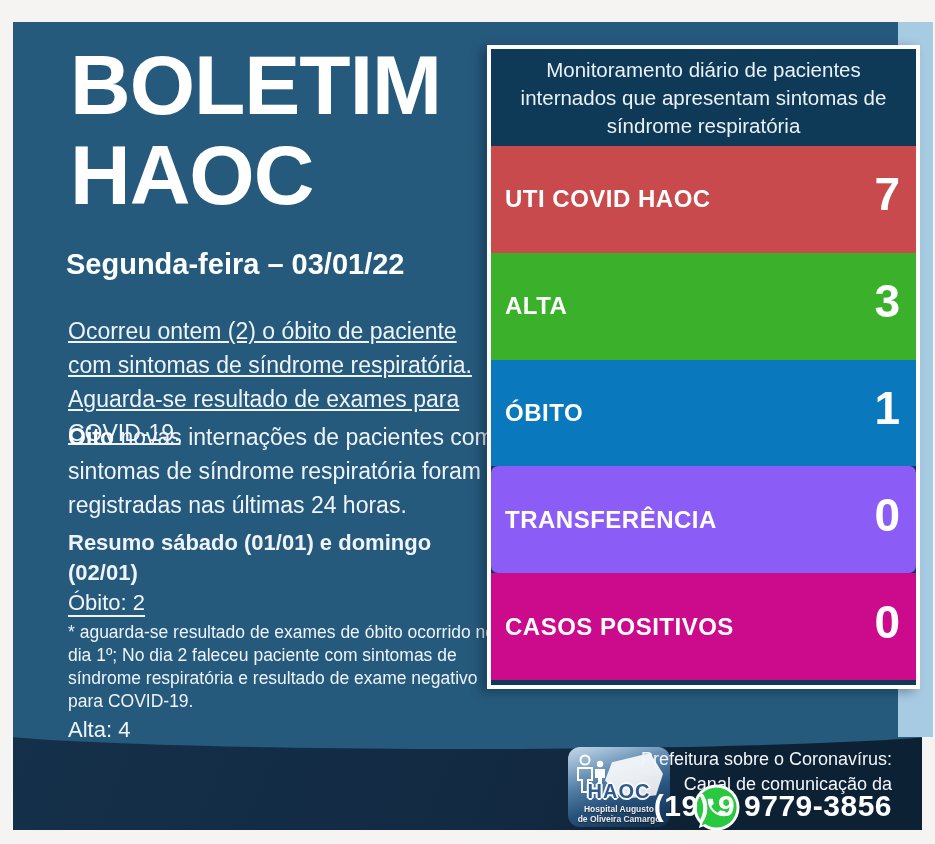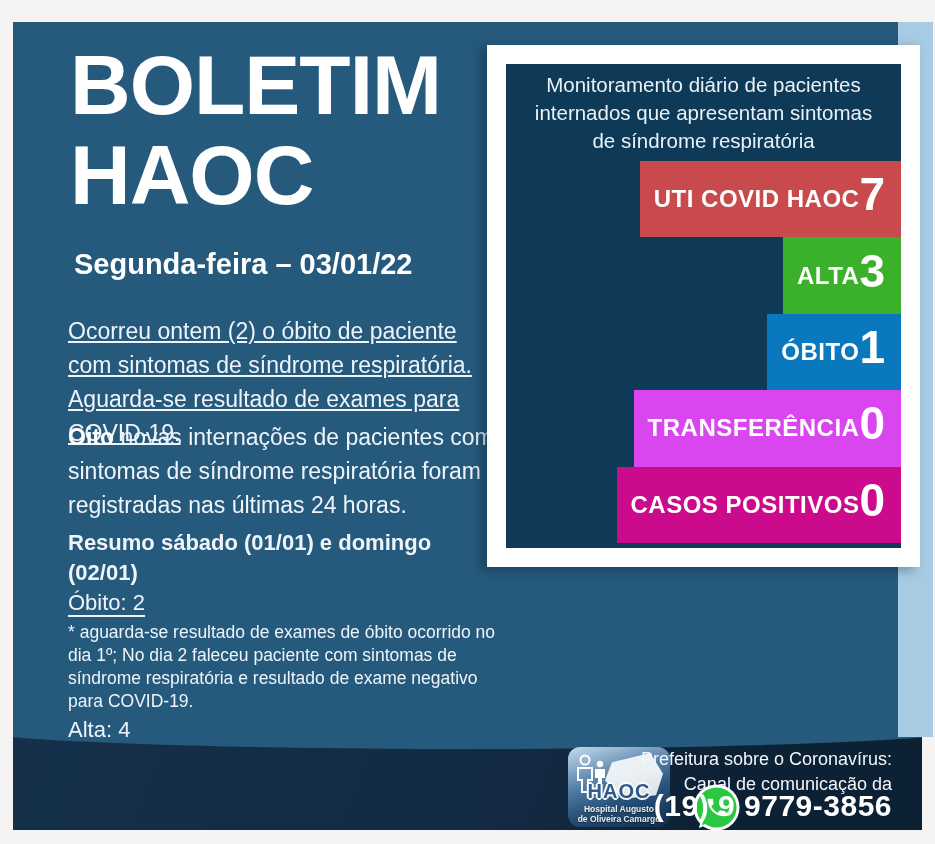--- a/index.html
+++ b/index.html
@@ -6,35 +6,35 @@
   body{width:935px;height:844px;background:#f5f4f2;font-family:"Liberation Sans","DejaVu Sans",sans-serif;}
   .stage{position:relative;width:935px;height:844px;overflow:hidden;background:#f5f4f2;}
 
   
   .bg-steel{position:absolute;left:13px;top:22px;width:885px;height:718px;background:#265a7d;}
   .accent-strip{position:absolute;left:898px;top:22px;width:35px;height:715px;background:#a7cbe2;}
 
   
   .left-col{position:absolute;left:66px;top:0;width:436px;color:#f3f7fa;}
   .title{position:absolute;left:4px;top:40px;margin:0;font-size:84px;line-height:90px;font-weight:bold;color:#ffffff;letter-spacing:-1px;white-space:nowrap;}
-  .date{position:absolute;left:8px;top:248px;font-size:29px;font-weight:bold;color:#fdfefe;white-space:nowrap;}
+  .date{position:absolute;left:0;top:248px;font-size:29px;font-weight:bold;color:#fdfefe;white-space:nowrap;}
   .body-p{position:absolute;left:2px;margin:0;width:434px;font-size:23px;line-height:34px;color:#eef4f9;}
   .p1{top:314px;text-decoration:underline;}
   .p2{top:420px;}
   .body-p b{color:#ffffff;margin-top:7px;}
   .summary{position:absolute;left:2px;top:528px;width:438px;color:#eef4f9;}
   .s-title{font-size:22px;font-weight:bold;line-height:30px;}
   .s-item{font-size:22px;line-height:30px;text-decoration:underline;text-underline-offset:5px;text-decoration-thickness:2px;}
   .s-note{font-size:17.5px;line-height:23px;margin:3px 0 2px 0;}
 
   
-  .panel{position:absolute;left:487px;top:45px;width:433px;height:522px;background:#ffffff;box-sizing:border-box;padding:19px;box-shadow:-6px 3px 10px rgba(8,20,35,0.35);}
+  .panel{position:absolute;left:487px;top:45px;width:433px;height:644px;background:#ffffff;box-sizing:border-box;padding:4px;box-shadow:-6px 3px 10px rgba(8,20,35,0.35);}
   .panel-inner{display:flex;flex-direction:column;width:100%;height:100%;background:#0e3a57;}
   .panel-header{height:97px;flex:0 0 97px;display:flex;align-items:center;justify-content:center;text-align:center;color:#eaf1f7;font-size:20.5px;line-height:28px;padding:0 24px;box-sizing:border-box;}
-  .rows{flex:1;display:flex;flex-direction:column;padding-bottom:5px;align-items:flex-end;}
+  .rows{flex:1;display:flex;flex-direction:column;padding-bottom:5px;}
   .stat-row{flex:1;display:flex;align-items:center;justify-content:space-between;padding:0 16px 0 14px;color:#ffffff;}
   .stat-row .lbl{font-size:24px;font-weight:bold;letter-spacing:0.5px;}
   .stat-row .val{font-size:46px;font-weight:bold;margin-top:-10px;}
 
   
   .footer{position:absolute;left:13px;top:737px;width:909px;height:93px;overflow:hidden;color:#ffffff;
           background:linear-gradient(112deg,#15304a 0%,#122941 58%,#0d2134 76%,#0d2134 100%);}
   .curve{position:absolute;left:-60px;top:-32px;width:1030px;height:44px;border-radius:50%;background:#265a7d;}
   .channel{position:absolute;right:30px;top:10px;text-align:right;font-size:18px;line-height:25px;color:#f2f6fa;}
   .phone{position:absolute;right:30px;top:52px;font-size:30px;font-weight:bold;color:#ffffff;letter-spacing:0.5px;}
@@ -86,21 +86,21 @@
           <span class="val">7</span>
         </div>
         <div class="stat-row" style="background: rgb(59, 176, 42);">
           <span class="lbl">ALTA</span>
           <span class="val">3</span>
         </div>
         <div class="stat-row" style="background: rgb(10, 120, 189);">
           <span class="lbl">ÓBITO</span>
           <span class="val">1</span>
         </div>
-        <div class="stat-row" style="background: #d946ef;">
+        <div class="stat-row" style="background: #8b5cf6; border-radius: 7px;">
           <span class="lbl">TRANSFERÊNCIA</span>
           <span class="val">0</span>
         </div>
         <div class="stat-row" style="background: rgb(204, 11, 140);">
           <span class="lbl">CASOS POSITIVOS</span>
           <span class="val">0</span>
         </div>
       </div>
     </div>
   </div>

